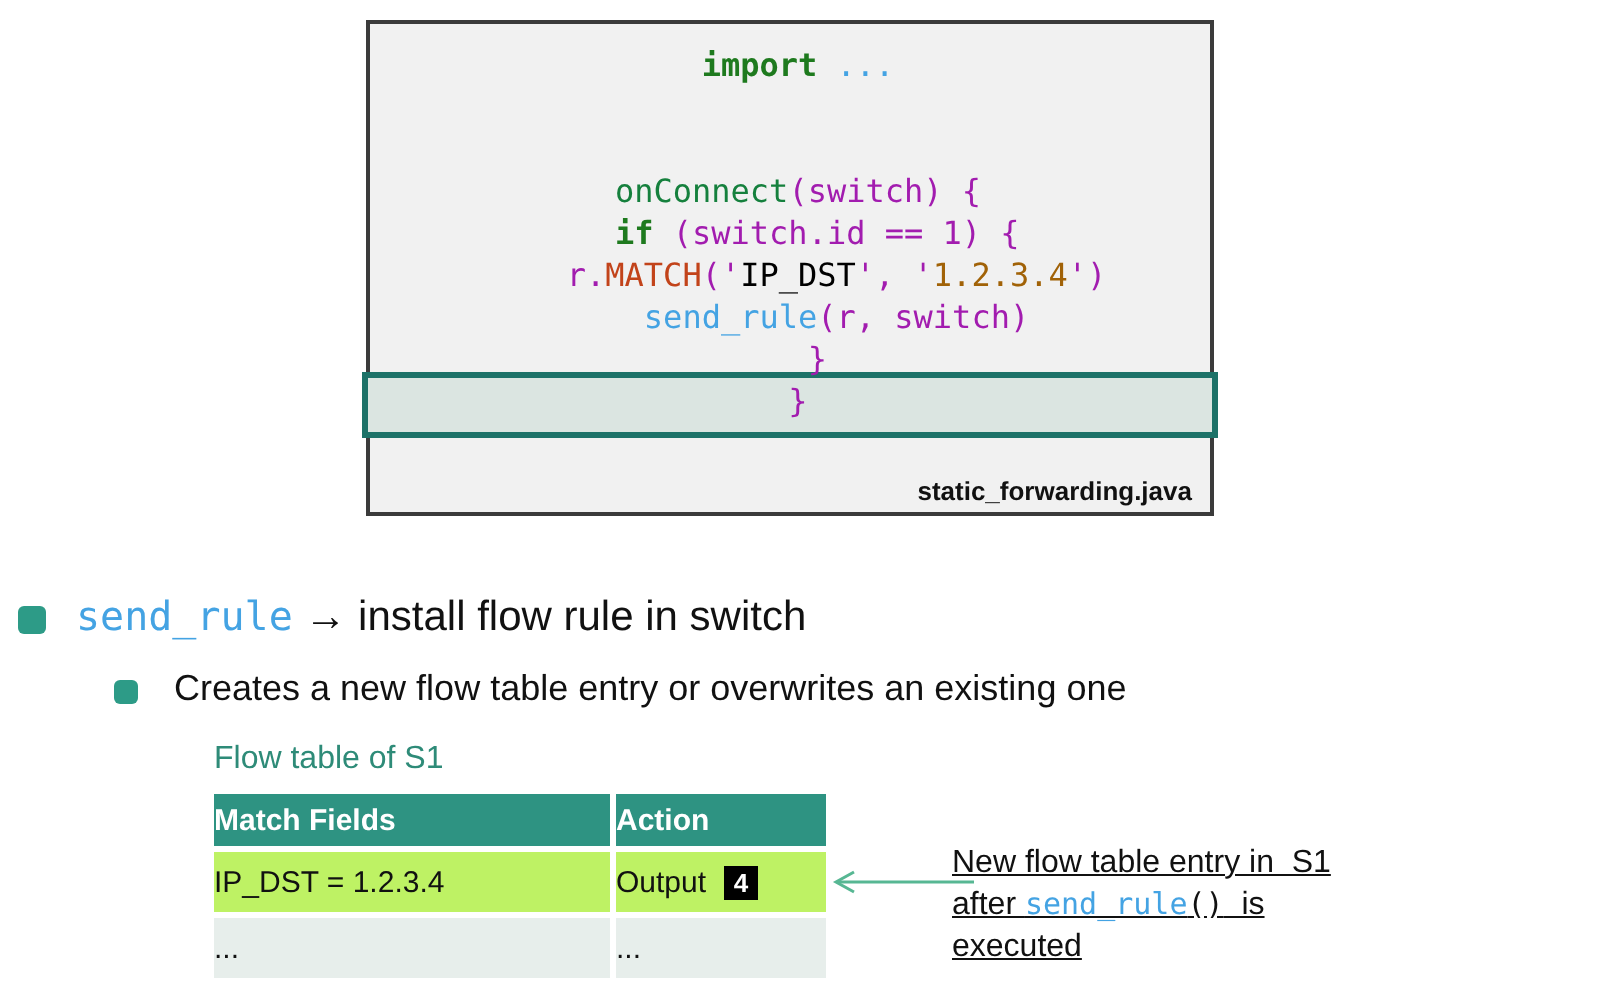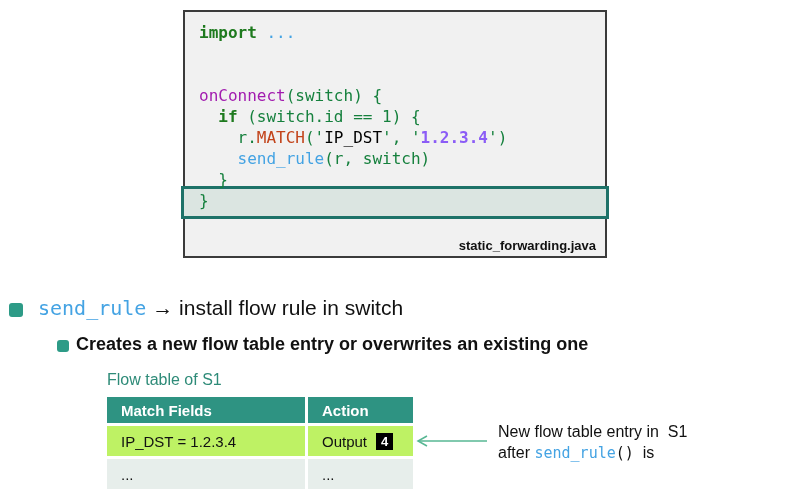--- a/index.html
+++ b/index.html
@@ -10,66 +10,66 @@
   
   .code-box{
     position:absolute;left:183px;top:10px;width:420px;height:244px;
     background:#f1f1f1;border:2px solid #3b3b3b;
   }
   .code-lines{
     position:absolute;left:14px;top:10px;right:6px;z-index:2;
     font-family:"DejaVu Sans Mono",monospace;font-size:16px;line-height:21px;
     color:#151515;
   }
-  .code-line{white-space:pre;height:21px;}
+  .code-line{white-space:pre;height:21px;text-align:center;}
   .tk-kw{color:#1e7a1e;font-weight:bold;}
   .tk-blu{color:#44a3e3;}
-  .tk-pur{color:#a21caf;margin-top:34px;}
+  .tk-pur{color:#15803d;margin-top:34px;}
   .tk-red{color:#c2431a;}
   .tk-str{color:#000000;}
-  .tk-num{color:#8b5cf6;font-weight:bold;}
-  .tk-pl{color:#15803d;}
+  .tk-num{color:#a16207;font-weight:normal;}
+  .tk-pl{color:#a21caf;}
   .hl-box{
     position:absolute;left:-4px;right:-4px;top:174px;height:27px;z-index:1;
     background:#dbe5e1;border:3px solid #1d7268;
   }
   .code-filename{
     position:absolute;right:9px;bottom:3px;z-index:3;
     font-size:13px;font-weight:bold;color:#111;
   }
   
   .bullet-sq{position:absolute;background:#2d9b87;border-radius:3px;}
   .b1-sq{left:9px;top:303px;width:14px;height:14px;}
   .b2-sq{left:57px;top:340px;width:12px;height:12px;}
   .b1-line{position:absolute;left:38px;top:296px;font-size:21px;white-space:pre;}
   .b1-code{font-family:"DejaVu Sans Mono",monospace;font-size:20px;color:#44a3e3;}
-  .b2-line{position:absolute;left:76px;top:334px;font-size:18px;white-space:pre;font-weight:bold;}
+  .b2-line{position:absolute;left:87px;top:334px;font-size:18px;white-space:pre;}
   
   .table-title{
     position:absolute;left:107px;top:371px;width:306px;
     font-size:16px;color:#2e8b78;
   }
   .flow-table{
     position:absolute;left:107px;top:397px;width:306px;
     display:grid;grid-template-columns:198px 105px;gap:3px;
   }
-  .ft-cell{display:flex;align-items:center;padding-left:14px;font-size:15px;}
+  .ft-cell{display:flex;align-items:center;padding-left:0;font-size:15px;}
   .ft-head{background:#2e9382;color:#ffffff;font-weight:bold;height:26px;}
   .ft-row1{background:#bef264;color:#111;height:30px;}
   .ft-row2{background:#e7eeeb;color:#111;height:30px;}
   .port-badge{
     display:inline-flex;align-items:center;justify-content:center;
     width:17px;height:17px;margin-left:9px;background:#000;color:#fff;
     font-size:13px;font-weight:bold;
   }
   
   .arrow-svg{position:absolute;left:413px;top:433px;}
   .annotation{
-    position:absolute;left:498px;top:421px;width:300px;
-    font-size:16px;line-height:21px;color:#111;
+    position:absolute;left:476px;top:421px;width:300px;
+    font-size:16px;line-height:21px;color:#111;text-decoration:underline;
   }
   .annotation div{white-space:pre;}
   .ann-code{font-family:"DejaVu Sans Mono",monospace;font-size:15px;color:#44a3e3;}
   .ann-paren{font-family:"DejaVu Sans Mono",monospace;font-size:15px;color:#111;}
 </style>
 </head>
 <body>
 
 <div class="code-box">
   <div class="hl-box"></div>
@@ -110,13 +110,14 @@
 </div>
 
 <svg class="arrow-svg" width="78" height="16">
   <line x1="74" y1="8" x2="6" y2="8" stroke="#57b793" stroke-width="1.5"></line>
   <polyline points="14,3 5,8 14,13" fill="none" stroke="#57b793" stroke-width="1.5"></polyline>
 </svg>
 
 <div class="annotation">
   <div>New flow table entry in  S1</div>
   <div><span>after </span><span class="ann-code">send_rule</span><span class="ann-paren">()</span><span>  is</span></div>
+  <div>executed</div>
 </div>
 
 </body></html>

